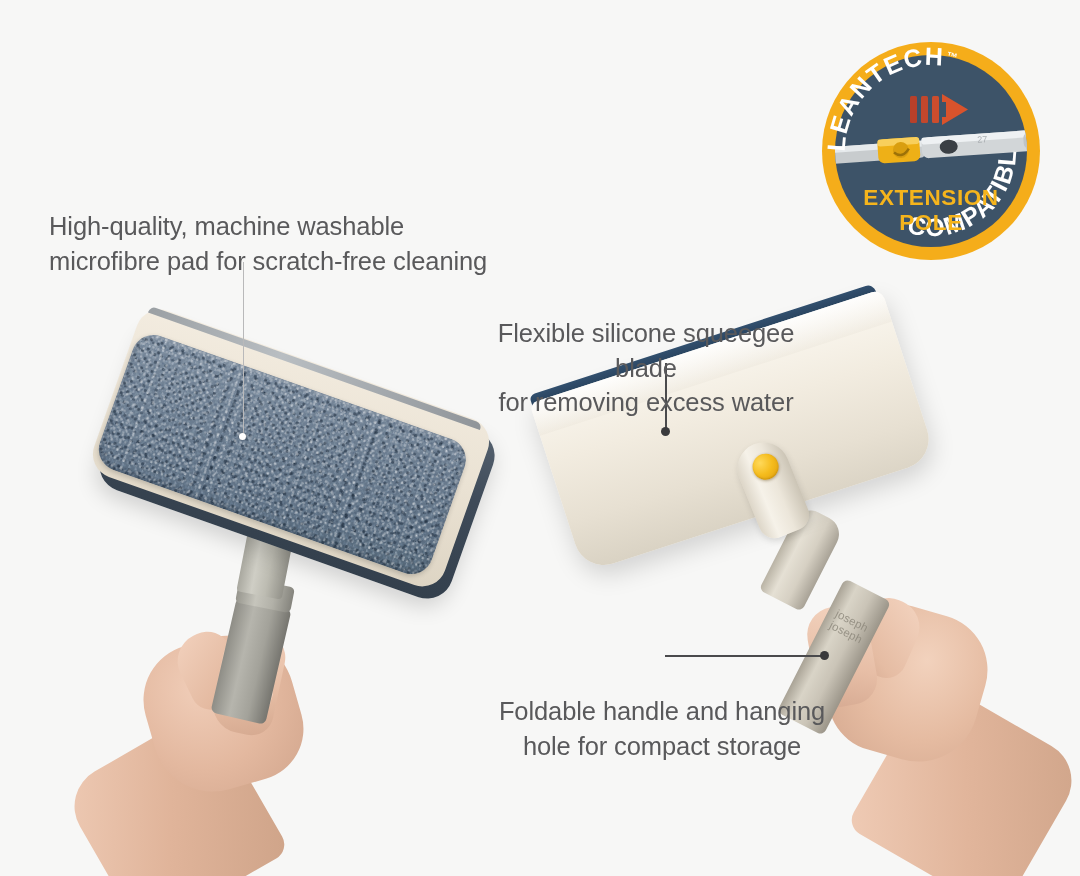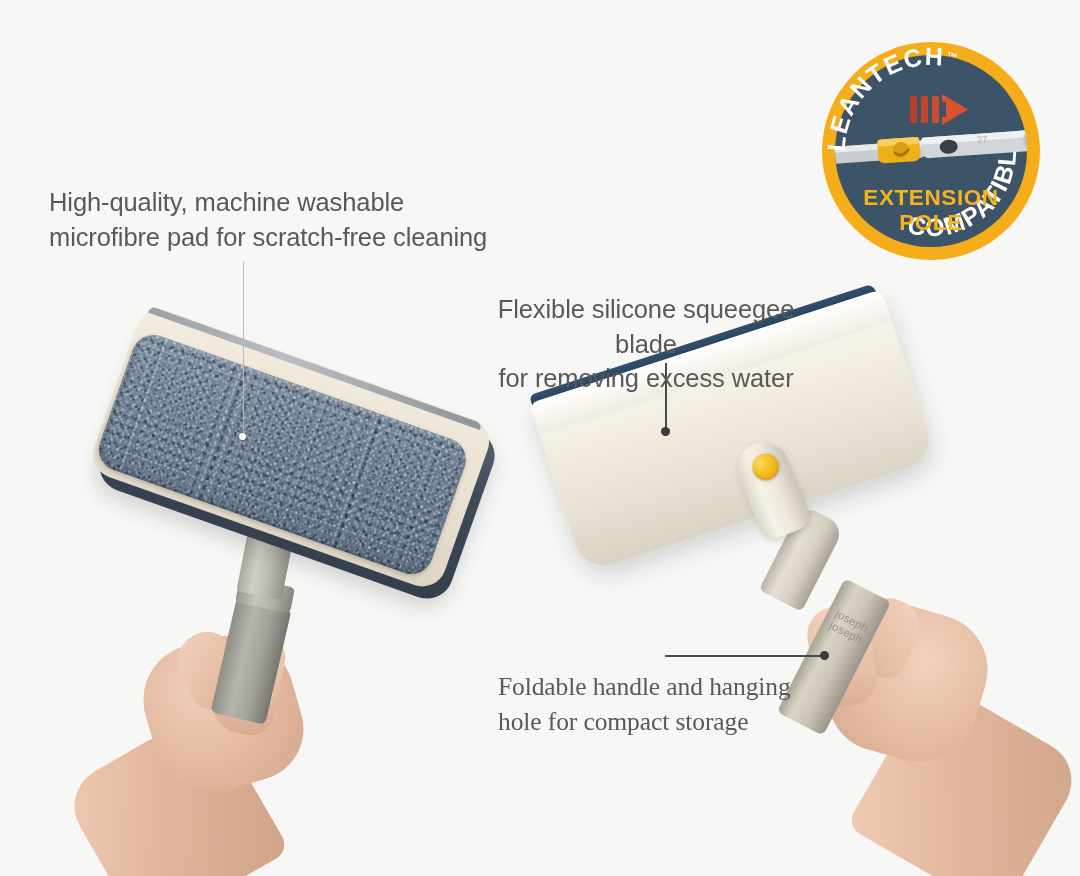--- a/index.html
+++ b/index.html
@@ -18,24 +18,25 @@
   }
 
   
   .anno {
     position: absolute;
     color: #59595b;
     font-size: 25.5px;
     line-height: 1.36;
     letter-spacing: -0.1px;
     white-space: pre-line;
+    margin-top: 24px;
   }
   #anno-pad   { left: 49px;  top: 185px; text-align: left; }
   #anno-blade { left: 468px; top: 292px; width: 356px; text-align: center; }
-  #anno-fold  { left: 498px; top: 670px; width: 328px; text-align: left; font-family: Liberation Serif, serif; }
+  #anno-fold  { left: 498px; top: 670px; width: 328px; text-align: center; }
 
   
   .leader-line { position: absolute; background: #8d8d8f; }
   .leader-dot  { position: absolute; border-radius: 50%; }
 
   #leader1-line { left: 243px; top: 262px; width: 1.4px; height: 176px; background: #b9b9ba; }
   #leader1-dot  { left: 239px; top: 433px; width: 7px; height: 7px; background: #ffffff;
                   box-shadow: 0 0 2px rgba(0,0,0,.35); }
 
   #leader2-line { left: 665px; top: 363px; width: 1.6px; height: 68px; background: #4a4a4c; }

